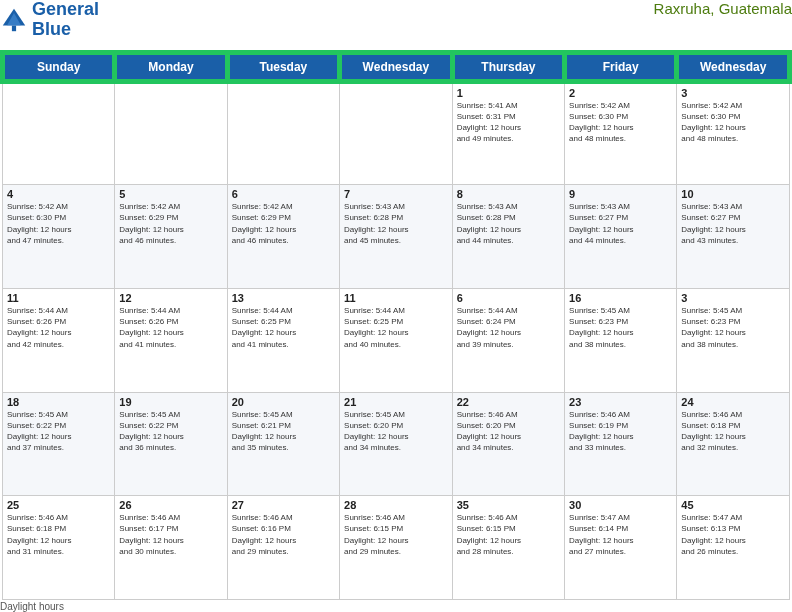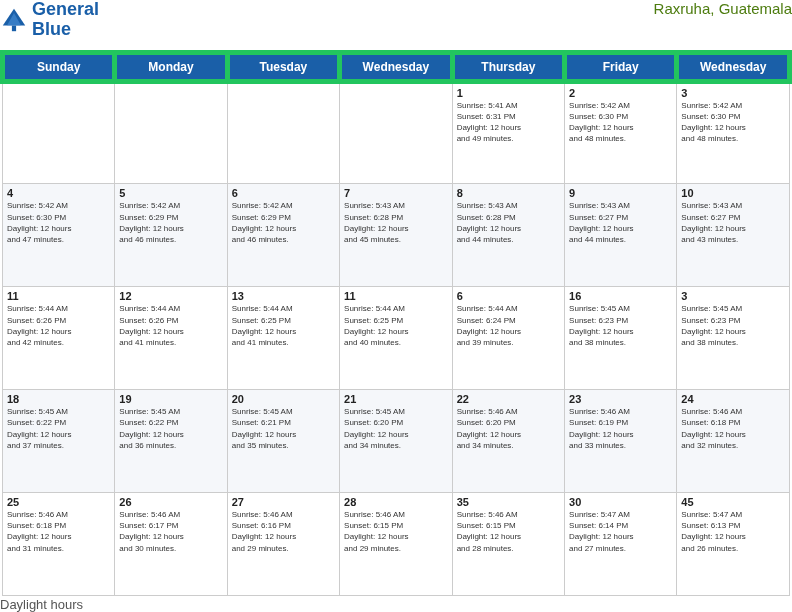--- a/index.html
+++ b/index.html
@@ -87,21 +87,21 @@
     }
     .day-info {
       font-size: 8px;
       line-height: 1.4;
       color: #333;
     }
     .empty-cell {
       background: #fff !important;
     }
     .footer-note {
-      font-size: 13px;
+      font-size: 10px;
       color: #555;
       margin-top: 1px;
       text-align: left;
     }
   </style>
 </head>
 <body>
 
 <div class="page">
   <div class="header">

